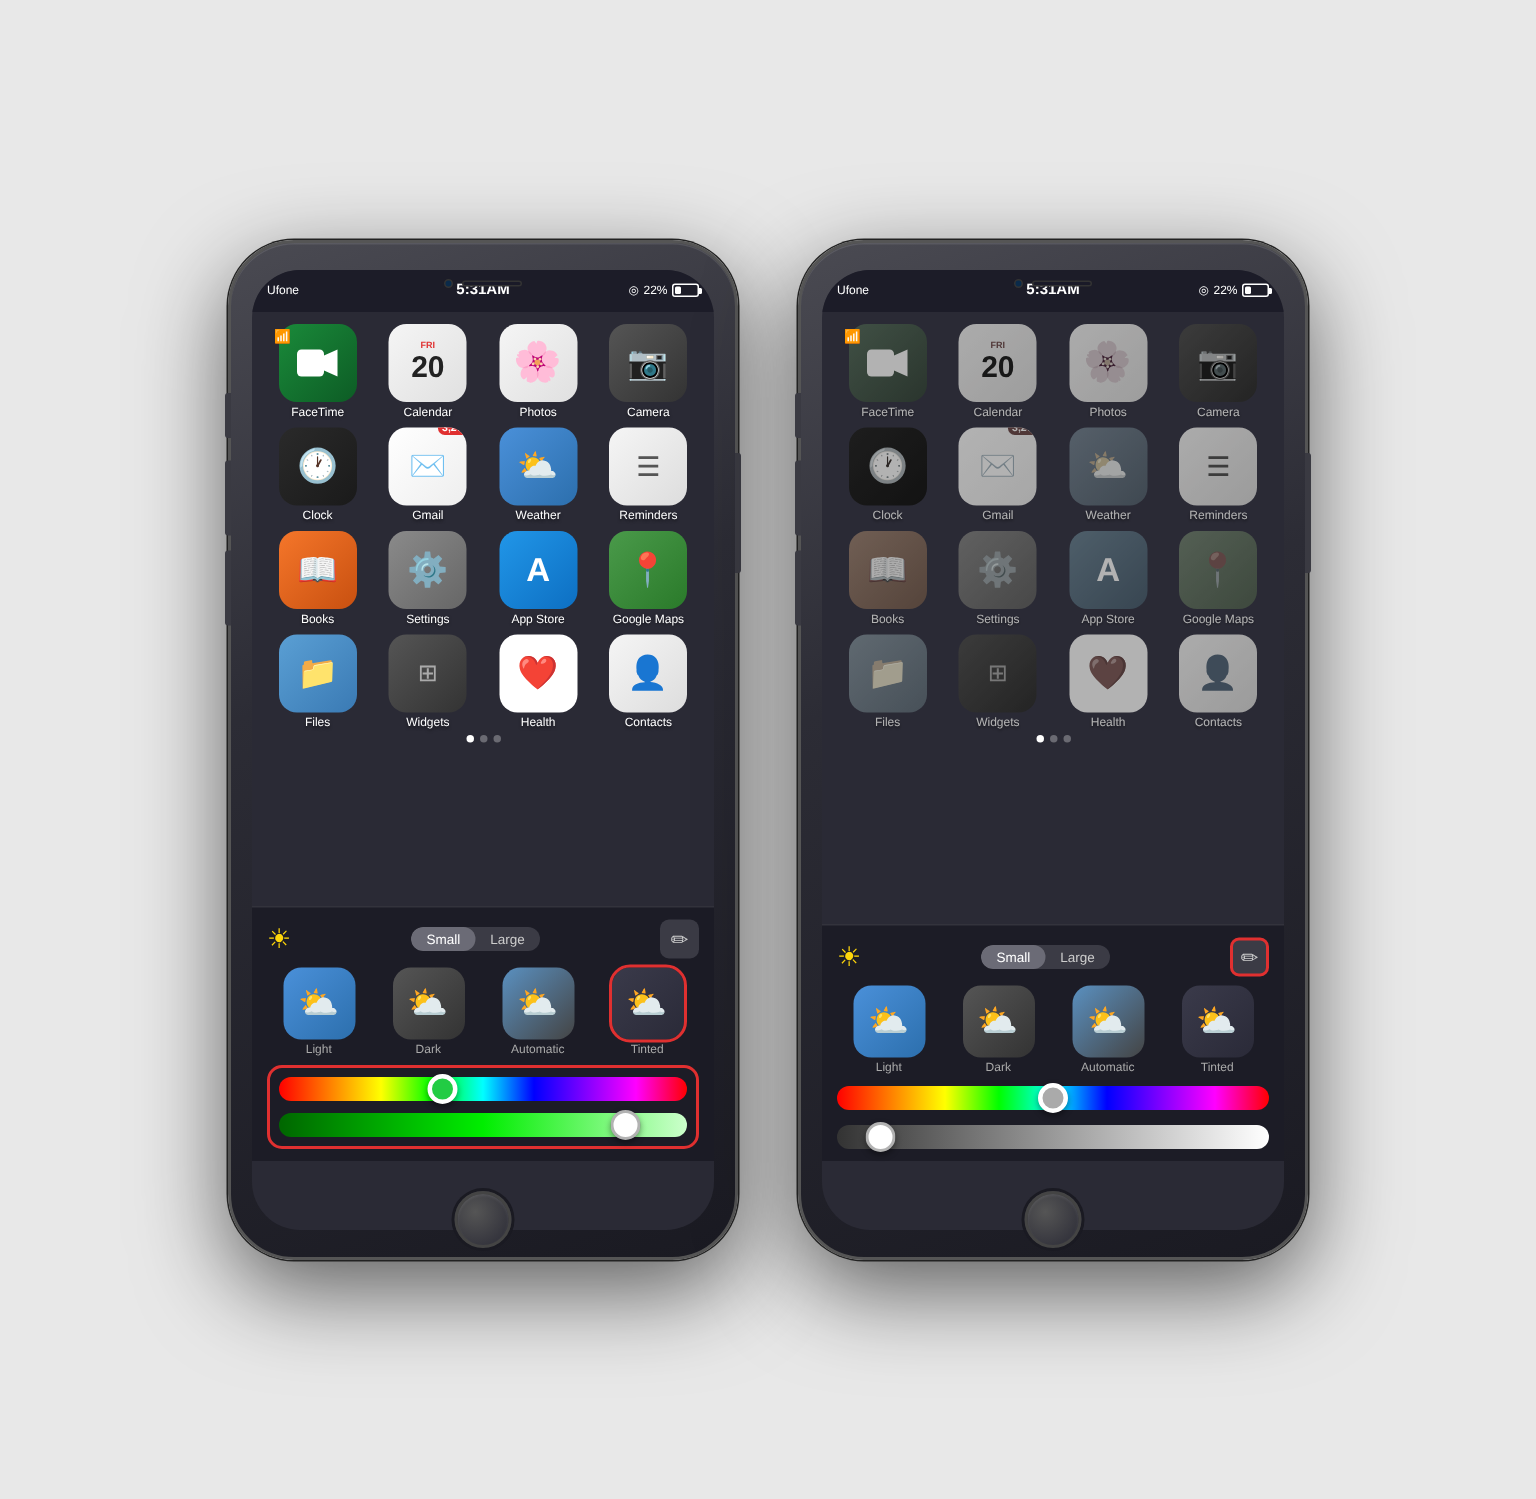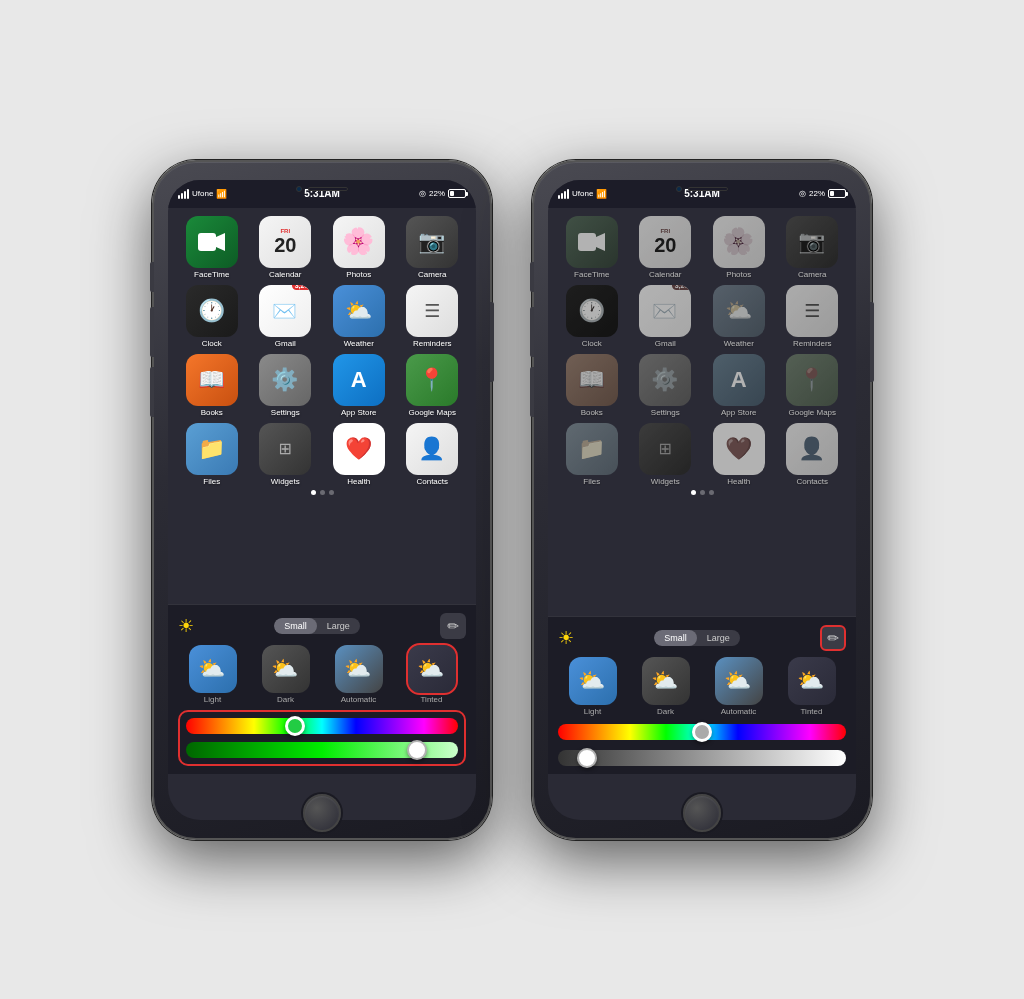--- a/index.html
+++ b/index.html
@@ -88,23 +88,24 @@
       background: #1c1c28;
       display: flex;
       align-items: center;
       justify-content: space-between;
       padding: 0 10px;
       z-index: 10;
     }
     .status-left {
       display: flex;
       align-items: center;
-      gap: 3px;
+      gap: 21px;
       font-size: 9px;
       color: #fff;
+      flex-direction: column;
     }
     .status-center {
       font-size: 10px;
       color: #fff;
       font-weight: 600;
       position: absolute;
       left: 50%;
       transform: translateX(-50%);
     }
     .status-right {

